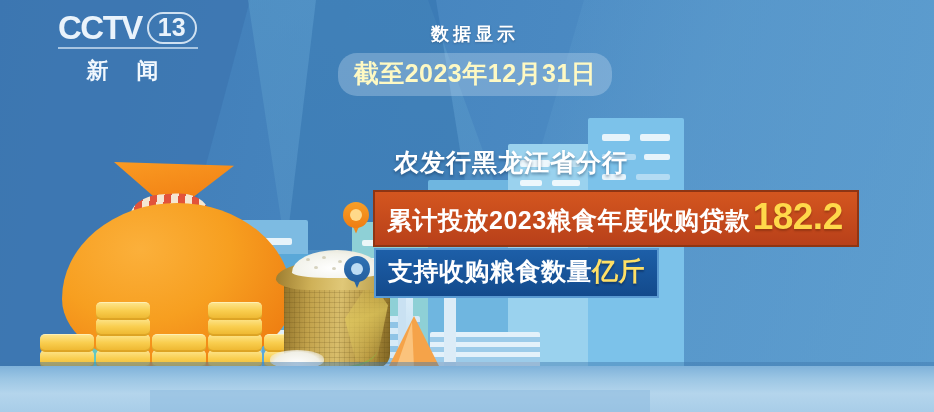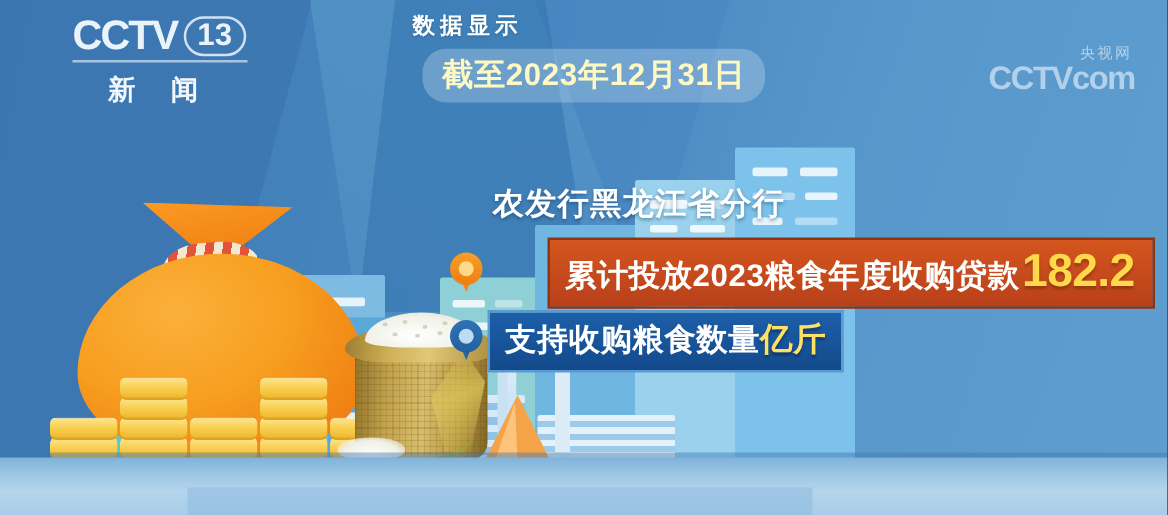--- a/index.html
+++ b/index.html
@@ -258,23 +258,23 @@
     font-size: 22px;
     font-weight: bold;
     letter-spacing: 11px;
     text-align: center;
     width: 140px;
     color: #f0f7fd;
   }
 
   .header-block {
     position: absolute;
-    left: 330px; top: 8px;
+    left: 330px; top: 22px;
     width: 290px;
-    text-align: left;
+    text-align: center;
   }
   .header-kicker {
     color: #ffffff;
     font-size: 18px;
     font-weight: bold;
     letter-spacing: 4px;
     text-shadow: 0 1px 2px rgba(20,50,80,.35);
   }
   .header-pill-row {
     display: flex;
@@ -319,22 +319,22 @@
     left: 394px; top: 146px;
     color: #ffffff;
     font-size: 25px;
     font-weight: bold;
     letter-spacing: 1px;
     text-shadow: 0 2px 3px rgba(15,45,78,.45);
     white-space: nowrap;
   }
 
   .row { position: absolute; display: flex; align-items: center; }
-  .row1 { left: 360px; top: 190px; gap: 48px; }
-  .row2 { left: 360px; top: 248px; }
+  .row1 { left: 343px; top: 190px; }
+  .row2 { left: 344px; top: 248px; }
 
   .pin {
     position: relative;
     width: 26px; height: 34px;
     flex: 0 0 26px;
     margin-right: 4px;
   }
   .pin-head {
     position: absolute;
     left: 0; top: 0;
@@ -557,26 +557,20 @@
     <div class="header-kicker">数据显示</div>
     <div class="header-pill-row">
       <span class="deco-dash"></span>
       <span class="deco-diamond"></span>
       <span class="header-pill">截至2023年12月31日</span>
       <span class="deco-diamond"></span>
       <span class="deco-dash"></span>
     </div>
   </div>
 
-  <div class="watermark">
-    <div class="wm-cn">央视网</div>
-    <div class="wm-row">
-      <span>CCTV</span><span>com</span>
-    </div>
-  </div>
 
   <div class="headline">农发行黑龙江省分行</div>
 
   <div class="row row1">
     <span class="pin pin-orange">
       <span class="pin-tip"></span>
       <span class="pin-head"></span>
       <span class="pin-dot"></span>
     </span>
     <span class="banner banner-orange">

